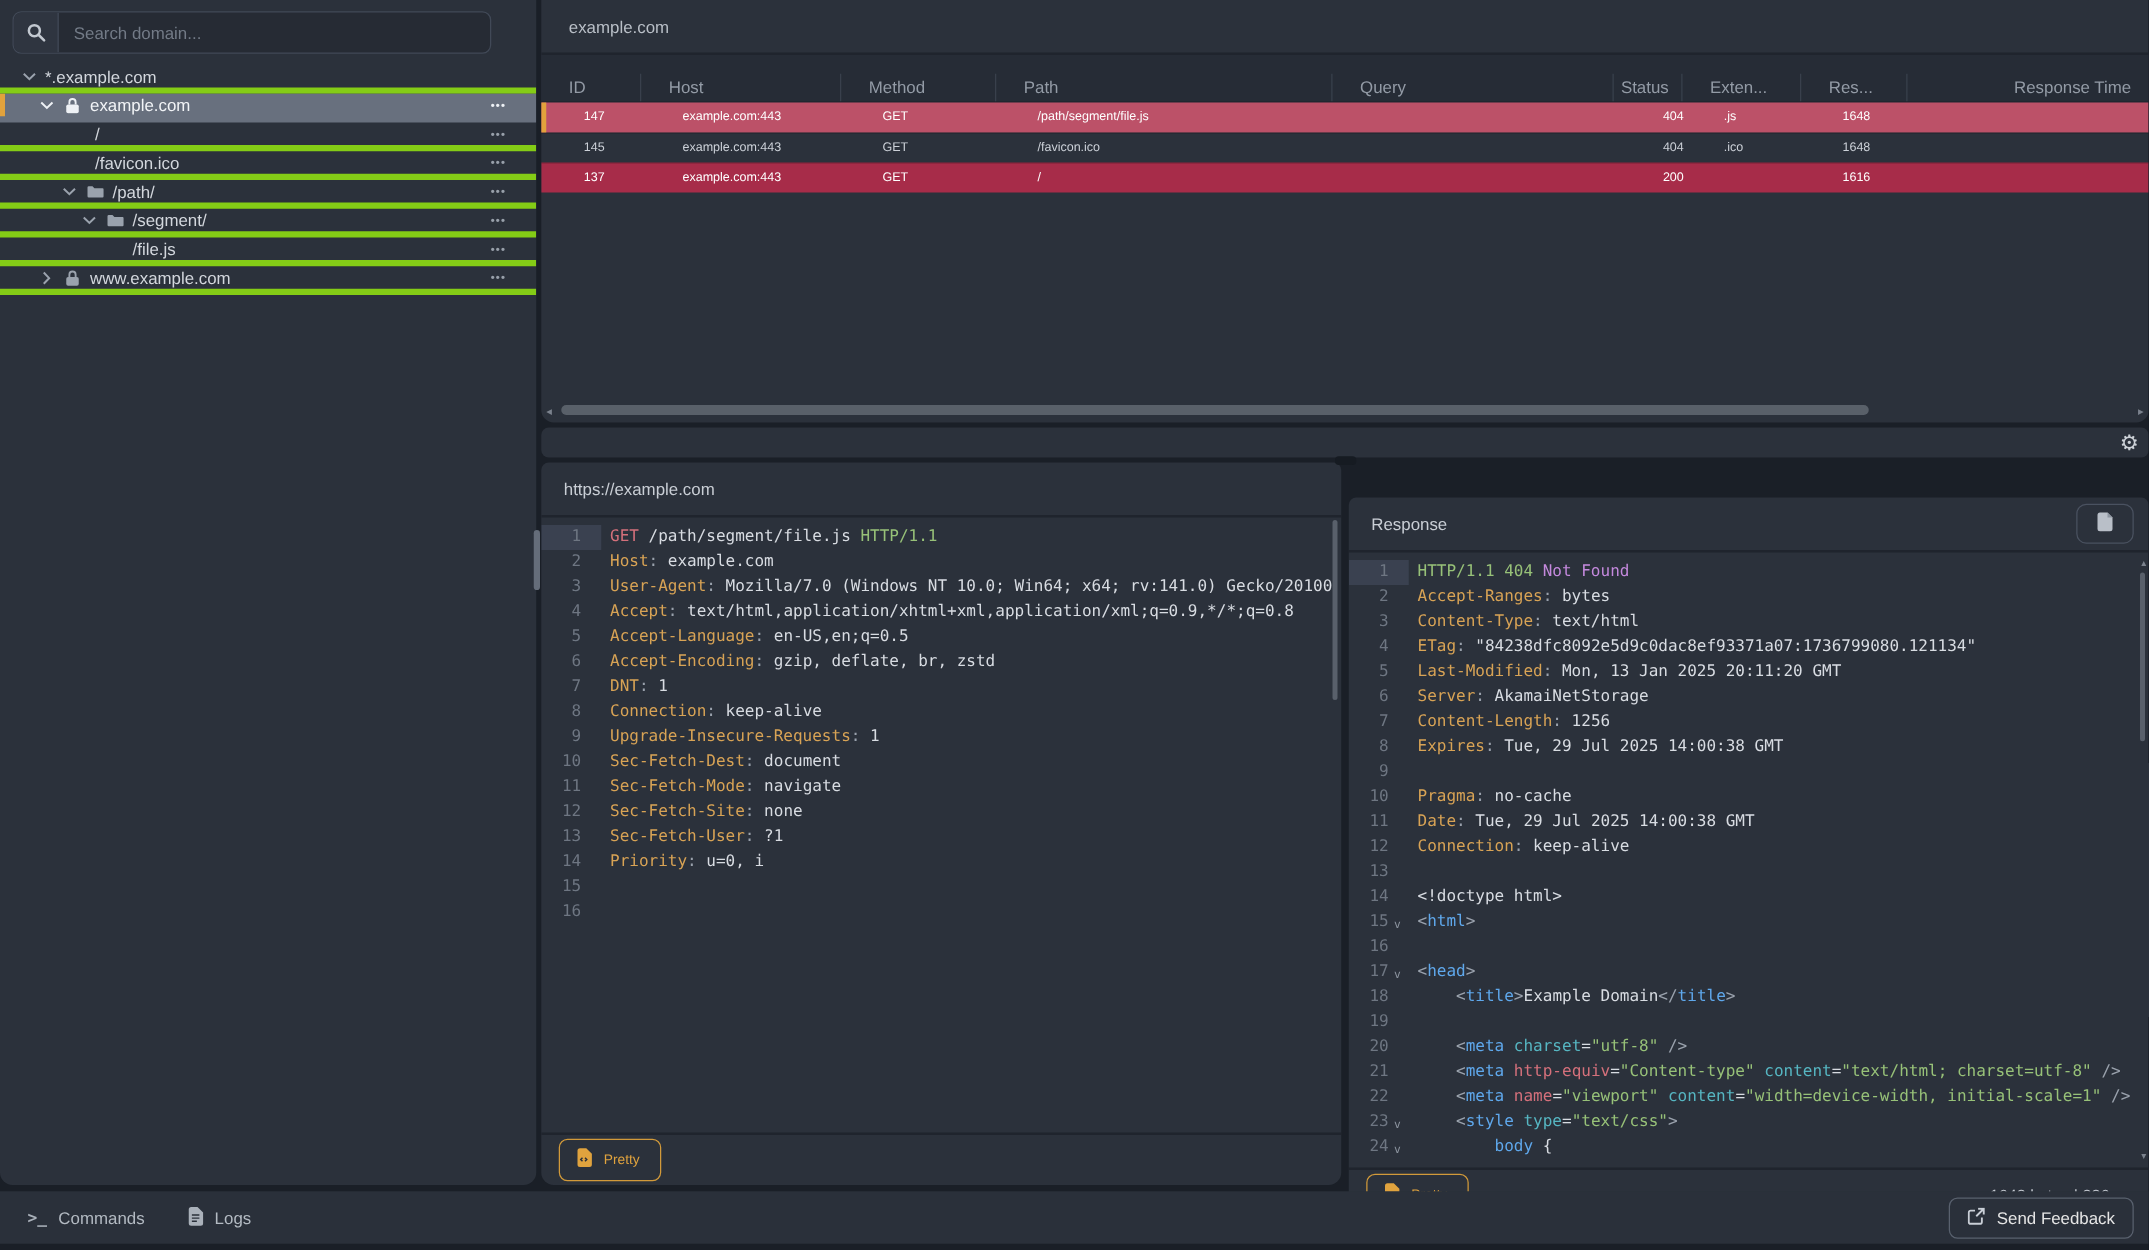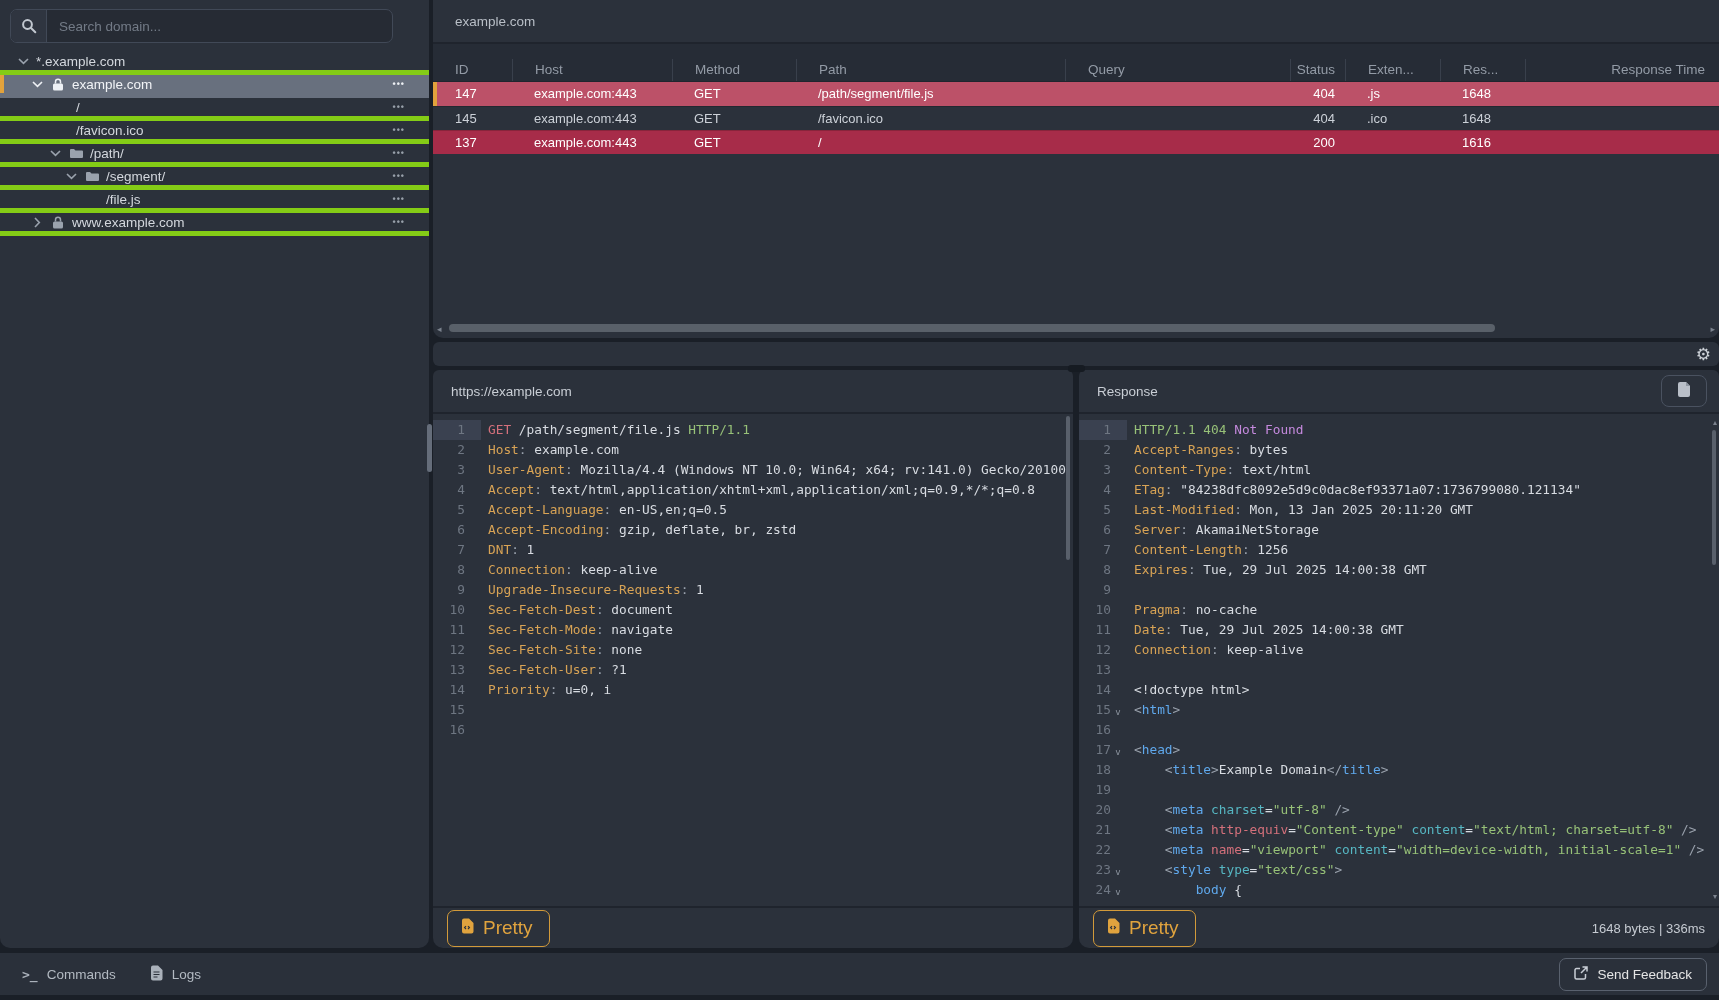--- a/index.html
+++ b/index.html
@@ -36,21 +36,21 @@
     background:#2b313b; border-radius:0 0 10px 10px; overflow:hidden; }
   .tabbar { height:44px; display:flex; align-items:center; padding-left:22px;
     color:#b9bfc7; font-size:13.5px; border-bottom:2px solid #1f242d; }
   .thead { display:flex; height:38px; align-items:center; background:#262c36;
     color:#939ba6; font-size:13.5px; border-bottom:1px solid #20252e; }
   .th { padding-left:22px; height:22px; line-height:22px; flex:none;
     white-space:nowrap; overflow:hidden; text-overflow:ellipsis;margin-top:15px; }
   .th + .th { border-left:1px solid #39404c; }
   .th.right { text-align:right; padding-left:0; padding-right:10px; }
   .th.flex1 { flex:1; text-align:right; padding-right:14px; }
-  .trow { display:flex; height:24px; line-height:24px; color:#ccd1d8; font-size:13px; position:relative; }
+  .trow { display:flex; height:24px; line-height:24px; color:#ccd1d8; font-size:10px; position:relative;padding-left:12px; }
   .trow + .trow { border-top:1px solid rgba(0,0,0,0.18); }
   .td { padding-left:22px; flex:none; white-space:nowrap; overflow:hidden; }
   .td.right { text-align:right; padding-left:0; padding-right:10px; }
   .td.flex1 { flex:1; }
   .trow.row-selected { background:#bc5168; color:#fff; }
   .trow.row-selected::before { content:""; position:absolute; left:0; top:0; bottom:0; width:4px; background:#e2a23c; }
   .trow.row-error { background:#a72c49; color:#fff; }
   .hscroll { position:absolute; left:4px; right:4px; bottom:3px; height:12px; }
   .hs-arrow { position:absolute; top:1px; font-size:9px; color:#7b828d; }
   .hs-arrow.left { left:0; } .hs-arrow.right { right:0; }
@@ -59,40 +59,40 @@
   
   .gearbar { position:absolute; left:433px; top:342px; width:1286px; height:24px;
     background:#2b313b; border-radius:6px; display:flex; align-items:center; justify-content:flex-end;
     padding-right:8px; }
   .gear { color:#ccd1d7; font-size:17px; line-height:1; cursor:pointer; }
   .panel-handle { position:absolute; left:1068px; top:365px; width:17px; height:7px;
     background:#161b22; border-radius:3px; z-index:3; }
   
   .panel { position:absolute; top:370px; width:640px; height:578px; background:#2b313b;
     border-radius:6px 6px 10px 10px; overflow:hidden; }
-  .panel.request { left:433px; } .panel.response { left:1079px; }
+  .panel.request { left:433px; } .panel.response { left:1079px;margin-top:28px; }
   .phead { height:44px; display:flex; align-items:center; padding:0 12px 0 18px;
     color:#c9ced5; font-size:13.5px; border-bottom:2px solid #1f242d; }
   .copybtn { margin-left:auto; width:46px; height:32px; display:flex; align-items:center; justify-content:center;
     background:transparent; border:1px solid #4a5260; border-radius:8px; cursor:pointer; }
   .code { position:absolute; left:0; right:0; top:46px; bottom:42px; overflow:hidden; padding-top:4px;
     font-family:"DejaVu Sans Mono", monospace; font-size:12.8px; }
   .cline { display:flex; height:20px; line-height:20px; }
   .gutwrap { width:48px; flex:none; display:flex; }
   .gnum { width:32px; text-align:right; color:#6e7682; }
   .gfold { width:14px; text-align:center; font-size:9px; color:#8d95a0; padding-top:2px; }
   .cline.active .gutwrap { background:#3a4150; }
   .ctxt { white-space:pre; padding-left:7px; }
   .tk-plain{color:#d8dce2} .tk-gray{color:#9aa2ad} .tk-red{color:#d4707b}
   .tk-green{color:#97c178} .tk-orange{color:#d8a355} .tk-blue{color:#5fa8ec}
   .tk-purple{color:#c489dd} .tk-teal{color:#56b6c2} .tk-salmon{color:#d4707b}
   .pfoot { position:absolute; left:0; right:0; bottom:0; height:42px; border-top:2px solid #1f242d;
     display:flex; align-items:center; padding:0 14px; }
   .prettybtn { display:flex; align-items:center; gap:9px; border:1px solid #d29a3a; color:#e0a33e;
-    background:transparent; border-radius:7px; padding:6px 16px 7px 13px; font-size:19px; cursor:pointer;
+    background:transparent; border-radius:7px; padding:6px 16px 7px 13px; font-size:11px; cursor:pointer;
     font-family:"Liberation Sans",sans-serif; }
   .resp-meta { margin-left:auto; color:#c6cbd2; font-size:13px; }
   .vthumb { position:absolute; width:4px; background:#59606b; border-radius:2px; right:3px; }
   .vs-arrow { position:absolute; right:2px; font-size:8px; color:#7b828d; }
   
   .statusbar { position:absolute; left:0; top:953px; width:1719px; height:42px; background:#2a303a;
     display:flex; align-items:center; padding:0 12px 0 22px; }
   .sb-item { display:flex; align-items:center; gap:9px; color:#b3bac2; font-size:13.5px;
     margin-right:34px; cursor:pointer; }
   .term-glyph { font-family:"DejaVu Sans Mono",monospace; font-weight:bold; font-size:13px; color:#aab1ba; }
@@ -280,21 +280,21 @@
             <span class="gnum">2</span>
             <span class="gfold"></span>
           </span>
           <span class="ctxt"><span class="tk-orange">Host</span><span class="tk-gray">: </span><span class="tk-plain">example.com</span></span>
         </div>
         <div class="cline">
           <span class="gutwrap">
             <span class="gnum">3</span>
             <span class="gfold"></span>
           </span>
-          <span class="ctxt"><span class="tk-orange">User-Agent</span><span class="tk-gray">: </span><span class="tk-plain">Mozilla/4.4 (Windows NT 10.0; Win64; x64; rv:141.0) Gecko/20100</span></span>
+          <span class="ctxt"><span class="tk-orange">User-Agent</span><span class="tk-gray">: </span><span class="tk-plain">Mozilla/7.0 (Windows NT 10.0; Win64; x64; rv:141.0) Gecko/20100</span></span>
         </div>
         <div class="cline">
           <span class="gutwrap">
             <span class="gnum">4</span>
             <span class="gfold"></span>
           </span>
           <span class="ctxt"><span class="tk-orange">Accept</span><span class="tk-gray">: </span><span class="tk-plain">text/html,application/xhtml+xml,application/xml;q=0.9,*/*;q=0.8</span></span>
         </div>
         <div class="cline">
           <span class="gutwrap">

